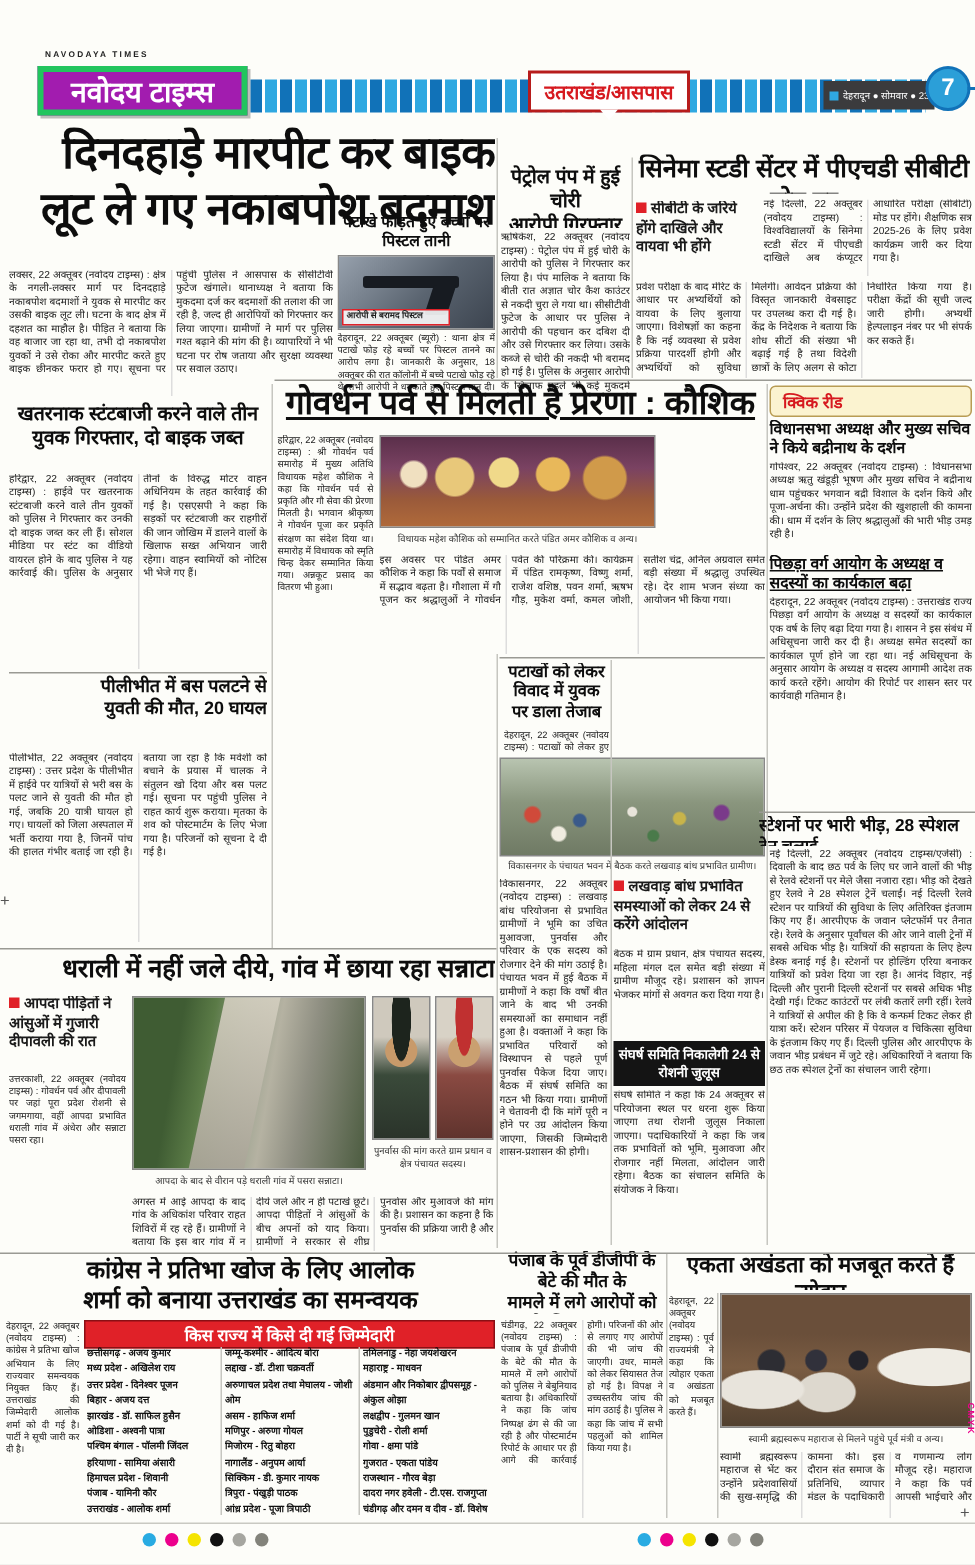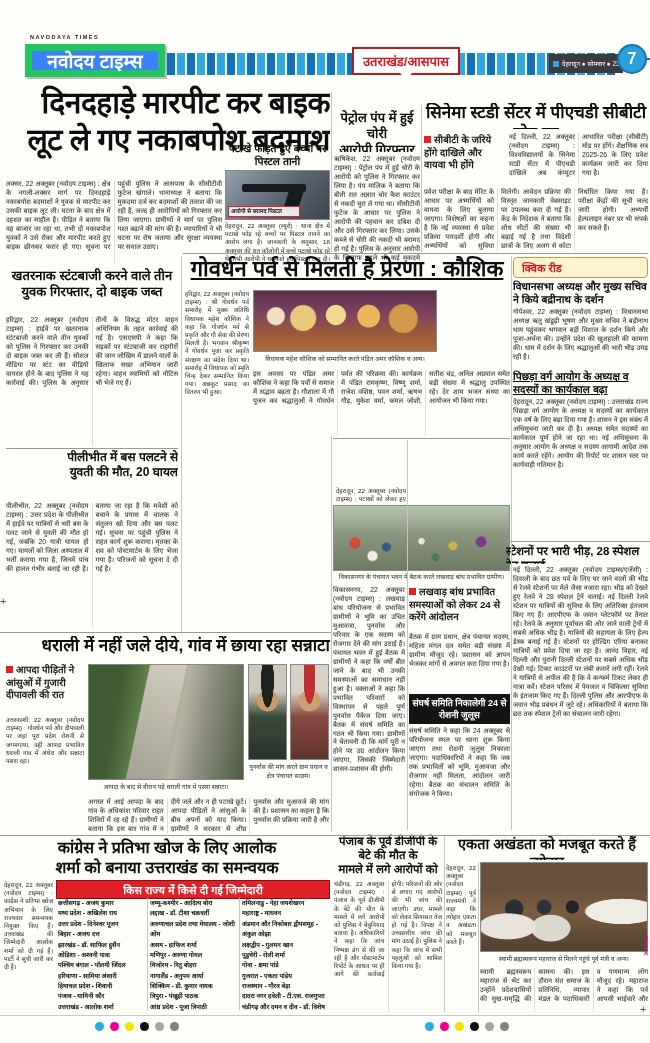--- a/index.html
+++ b/index.html
@@ -8,23 +8,23 @@
     position:relative; width:650px; height:1043px; margin:0 auto;
     background:#fdfdf9; overflow:hidden;
     font-family:"Liberation Sans","DejaVu Sans",sans-serif; color:#1c1c1c;
   }
   .abs { position:absolute; }
   .pre { white-space:pre-line; }
   .ov { overflow:hidden; }
 
   
   .brand-small { font-size:5.5px; letter-spacing:1.5px; color:#222; font-weight:bold; }
-  .logo { background:#3b82f6; color:#fff; font-weight:bold; font-size:19px;
+  .logo { background:#a21caf; color:#fff; font-weight:bold; font-size:19px;
           display:flex; align-items:center; justify-content:center;
-          border:7px solid #22c55e; box-shadow:2px 2px 0 rgba(0,0,0,.25); }
+          border:4px solid #22c55e; box-shadow:2px 2px 0 rgba(0,0,0,.25); }
   .strip { background:repeating-linear-gradient(90deg,#1172b8 0 8px,#ffffff 8px 10px,#2fa8e1 10px 18px,#ffffff 18px 20px); }
   .section-box { background:#fff; border:2px solid #b71c1c; color:#d6191f; font-weight:bold;
                  font-size:13px; display:flex; align-items:center; justify-content:center; }
   .notch { position:absolute; left:50%; bottom:-7px; margin-left:-6px; width:0; height:0;
            border-left:6px solid transparent; border-right:6px solid transparent; border-top:7px solid #fff; }
   .dateband { background:#3b3b3d; color:#fff; font-size:6.4px; display:flex; align-items:center;
               gap:3px; padding:0 4px; white-space:nowrap; overflow:hidden; }
   .cyansq { width:6px; height:6px; background:#2fa8e1; flex:0 0 auto; }
   .pageno { background:#2b9fd8; border:2px solid #1172b8; border-radius:50%; color:#fff;
             font-weight:bold; font-size:16px; display:flex; align-items:center; justify-content:center; }
@@ -169,20 +169,21 @@
   <div class="abs bt cols3 ov" style="left:253px;top:370px;width:257px;height:66px;">इस अवसर पर पंडित अमर कौशिक ने कहा कि पर्वों से समाज में सद्भाव बढ़ता है। गौशाला में गौ पूजन कर श्रद्धालुओं ने गोवर्धन पर्वत की परिक्रमा की। कार्यक्रम में पंडित रामकृष्ण, विष्णु शर्मा, राजेश वशिष्ठ, पवन शर्मा, ऋषभ गौड़, मुकेश वर्मा, कमल जोशी, सतीश चंद्र, अनिल अग्रवाल समेत बड़ी संख्या में श्रद्धालु उपस्थित रहे। देर शाम भजन संध्या का आयोजन भी किया गया।</div>
 
   <div class="abs hl hl-m center pre ov" style="left:6px;top:268px;width:172px;height:44px;">खतरनाक स्टंटबाजी करने वाले तीन
 युवक गिरफ्तार, दो बाइक जब्त</div>
   <div class="abs bt cols2 ov" style="left:6px;top:316px;width:172px;height:130px;">हरिद्वार, 22 अक्तूबर (नवोदय टाइम्स) : हाईवे पर खतरनाक स्टंटबाजी करने वाले तीन युवकों को पुलिस ने गिरफ्तार कर उनकी दो बाइक जब्त कर ली हैं। सोशल मीडिया पर स्टंट का वीडियो वायरल होने के बाद पुलिस ने यह कार्रवाई की। पुलिस के अनुसार तीनों के विरुद्ध मोटर वाहन अधिनियम के तहत कार्रवाई की गई है। एसएसपी ने कहा कि सड़कों पर स्टंटबाजी कर राहगीरों की जान जोखिम में डालने वालों के खिलाफ सख्त अभियान जारी रहेगा। वाहन स्वामियों को नोटिस भी भेजे गए हैं।</div>
 
   <div class="abs hl hl-pil center pre ov" style="left:6px;top:450px;width:172px;height:48px;">पीलीभीत में बस पलटने से
 युवती की मौत, 20 घायल</div>
   <div class="abs bt cols2 ov" style="left:6px;top:502px;width:172px;height:126px;">पीलीभीत, 22 अक्तूबर (नवोदय टाइम्स) : उत्तर प्रदेश के पीलीभीत में हाईवे पर यात्रियों से भरी बस के पलट जाने से युवती की मौत हो गई, जबकि 20 यात्री घायल हो गए। घायलों को जिला अस्पताल में भर्ती कराया गया है, जिनमें पांच की हालत गंभीर बताई जा रही है। बताया जा रहा है कि मवेशी को बचाने के प्रयास में चालक ने संतुलन खो दिया और बस पलट गई। सूचना पर पहुंची पुलिस ने राहत कार्य शुरू कराया। मृतका के शव को पोस्टमार्टम के लिए भेजा गया है। परिजनों को सूचना दे दी गई है।</div>
 
+  <div class="abs hl hl-s center ov" style="left:336px;top:442px;width:70px;height:44px;">पटाखों को लेकर विवाद में युवक पर डाला तेजाब</div>
   <div class="abs bt bt-xs ov" style="left:336px;top:487px;width:70px;height:15px;">देहरादून, 22 अक्तूबर (नवोदय टाइम्स) : पटाखों को लेकर हुए विवाद में युवक पर तेजाब डाल दिया गया।</div>
 
   <div class="abs photo ph-vill" style="left:333px;top:505px;width:177px;height:66px;"></div>
   <div class="abs caption ov" style="left:333px;top:572px;width:177px;height:11px;">विकासनगर के पंचायत भवन में बैठक करते लखवाड़ बांध प्रभावित ग्रामीण।</div>
   <div class="abs bt ov" style="left:333px;top:586px;width:72px;height:244px;">विकासनगर, 22 अक्तूबर (नवोदय टाइम्स) : लखवाड़ बांध परियोजना से प्रभावित ग्रामीणों ने भूमि का उचित मुआवजा, पुनर्वास और परिवार के एक सदस्य को रोजगार देने की मांग उठाई है। पंचायत भवन में हुई बैठक में ग्रामीणों ने कहा कि वर्षों बीत जाने के बाद भी उनकी समस्याओं का समाधान नहीं हुआ है। वक्ताओं ने कहा कि प्रभावित परिवारों को विस्थापन से पहले पूर्ण पुनर्वास पैकेज दिया जाए। बैठक में संघर्ष समिति का गठन भी किया गया। ग्रामीणों ने चेतावनी दी कि मांगें पूरी न होने पर उग्र आंदोलन किया जाएगा, जिसकी जिम्मेदारी शासन-प्रशासन की होगी।</div>
   <div class="abs sub-red ov" style="left:409px;top:586px;width:101px;height:44px;">
     <span class="bullet"></span><span>लखवाड़ बांध प्रभावित समस्याओं को लेकर 24 से करेंगे आंदोलन</span>
   </div>
   <div class="abs bt ov" style="left:409px;top:633px;width:101px;height:58px;">बैठक में ग्राम प्रधान, क्षेत्र पंचायत सदस्य, महिला मंगल दल समेत बड़ी संख्या में ग्रामीण मौजूद रहे। प्रशासन को ज्ञापन भेजकर मांगों से अवगत करा दिया गया है।</div>
   <div class="abs sub-black ov" style="left:409px;top:694px;width:101px;height:30px;">संघर्ष समिति निकालेगी 24 से रोशनी जुलूस</div>

